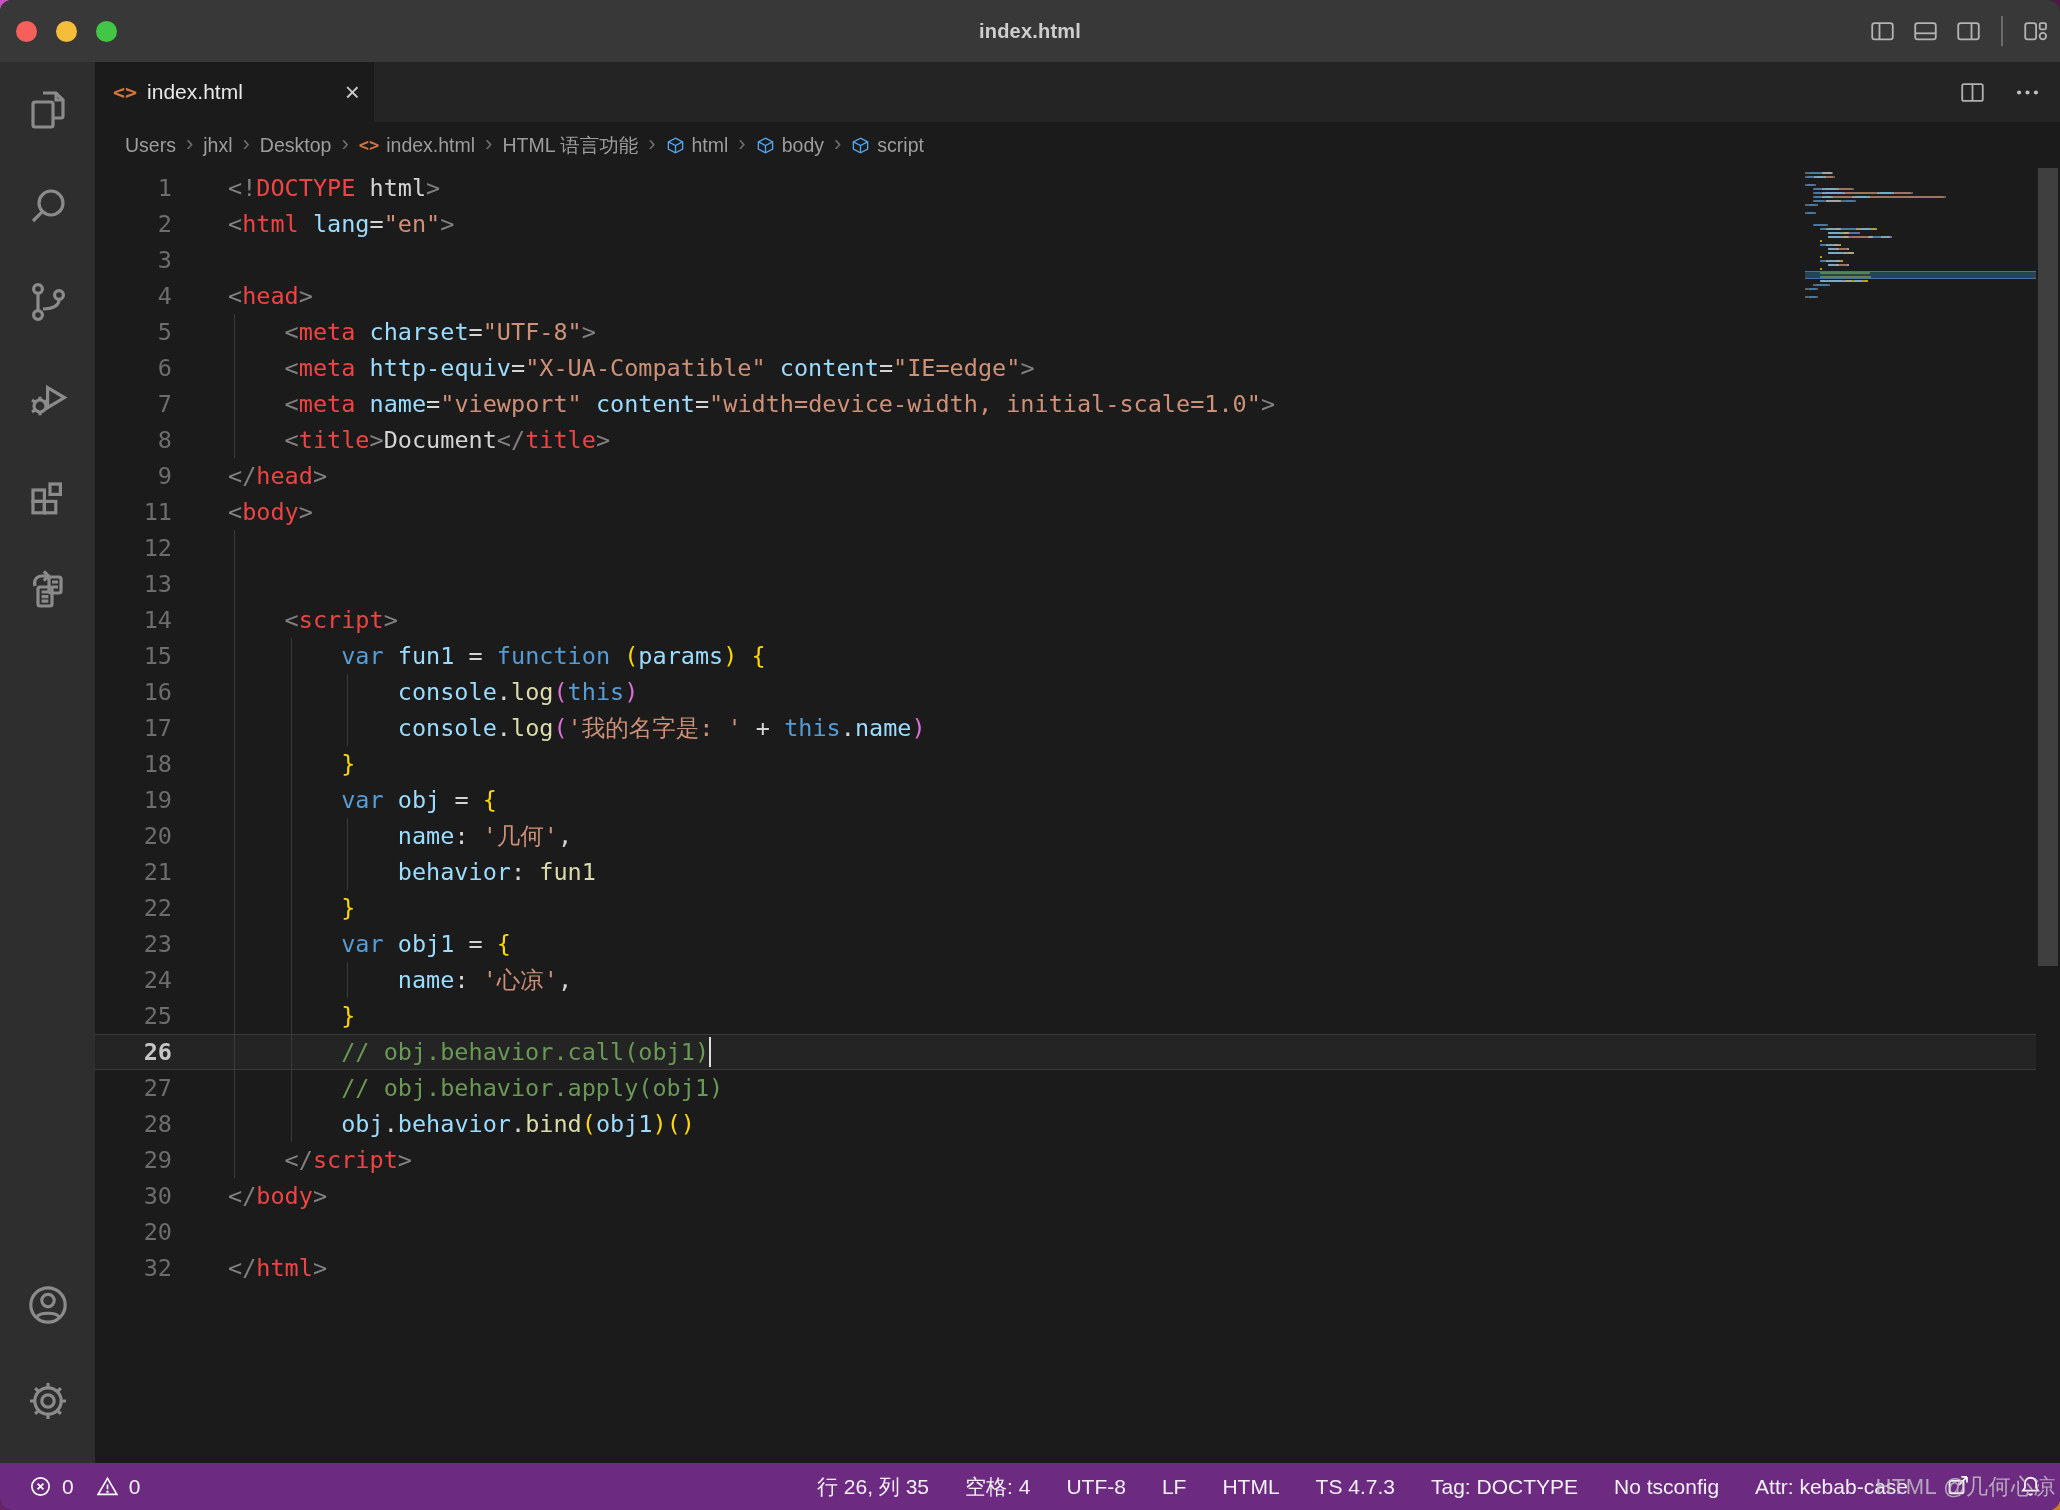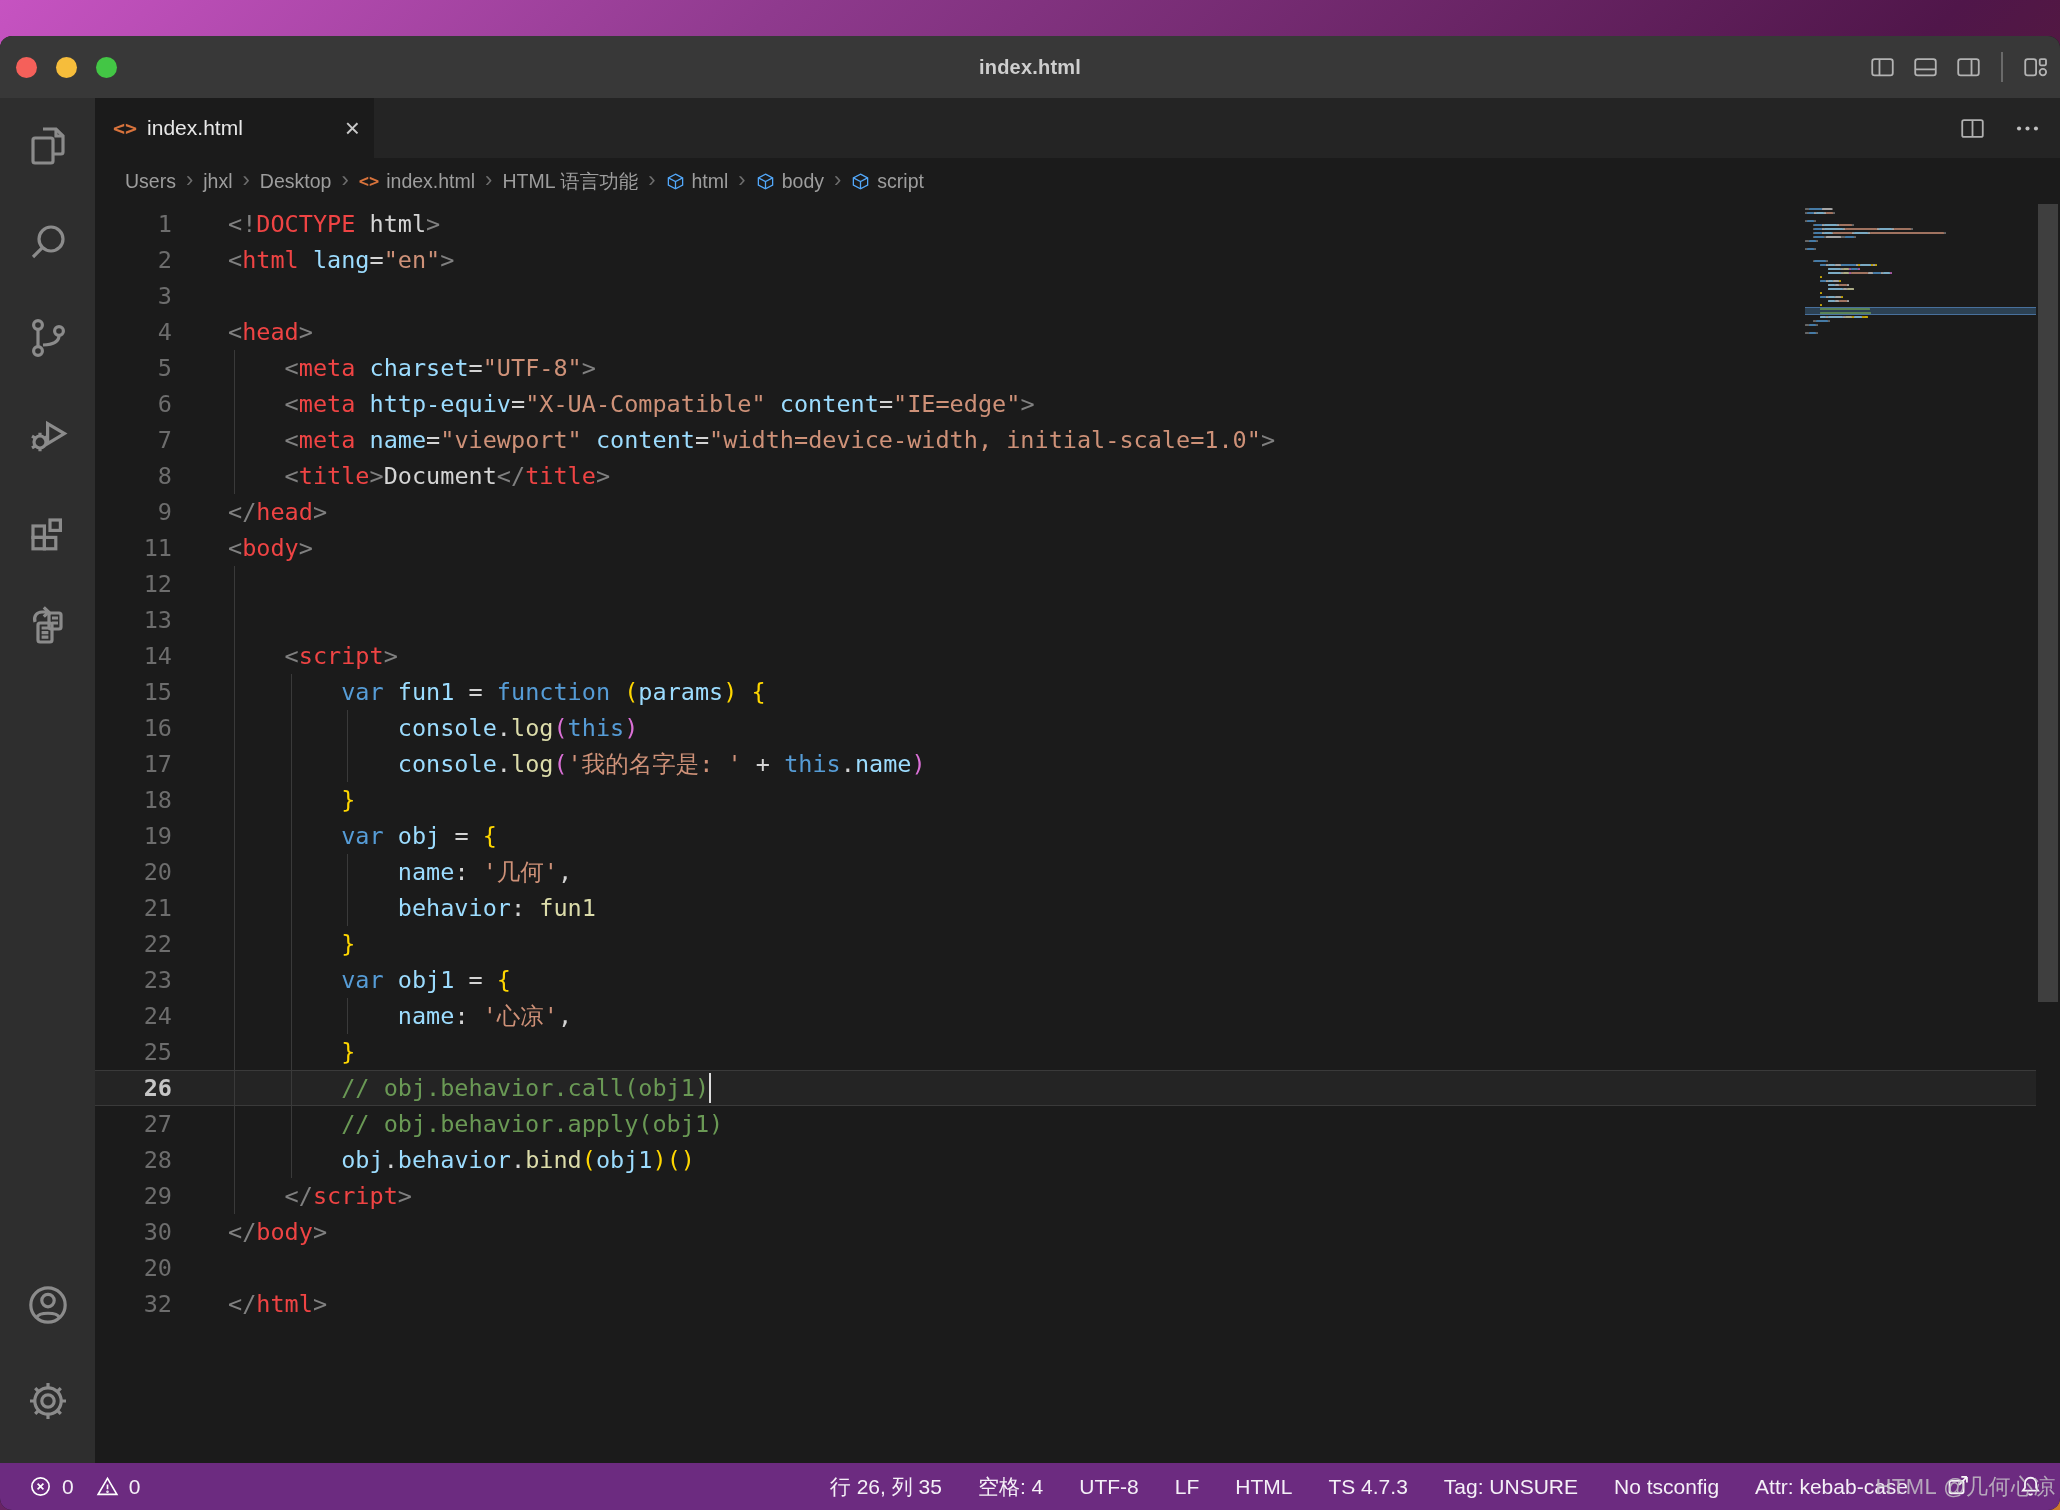--- a/index.html
+++ b/index.html
@@ -2,21 +2,21 @@
 <html><head>
 <meta charset="utf-8">
 <style>
   html,body{margin:0;padding:0;}
   body{
     width:2060px;height:1510px;overflow:hidden;
     background:linear-gradient(135deg,#c653c1 0%,#8f3a8e 22%,#50164a 55%,#5a1f24 75%,#ce7b2b 100%);
     font-family:"Liberation Sans",sans-serif;
     -webkit-font-smoothing:antialiased;
   }
-  .window{position:absolute;inset:0;border-radius:12px;overflow:hidden;background:#1b1b1b;display:flex;flex-direction:column;margin-top:36px;}
+  .window{position:absolute;inset:0;border-radius:12px;overflow:hidden;background:#1b1b1b;display:flex;flex-direction:column;}
   
   .titlebar{height:62px;background:#383838;flex:0 0 auto;position:relative;display:flex;align-items:center;}
   .traffic{position:absolute;left:16px;top:0;height:62px;display:flex;align-items:center;gap:19px;}
   .tl{width:21px;height:21px;border-radius:50%;}
   .tl.red{background:#f5605a;}
   .tl.yellow{background:#f6bd3b;}
   .tl.green{background:#43c645;}
   .win-title{flex:1;text-align:center;color:#cecece;font-size:20px;font-weight:600;letter-spacing:.2px;}
   .tb-icons{position:absolute;right:10px;top:0;height:62px;display:flex;align-items:center;gap:14px;}
   .tb-icons svg{width:29px;height:29px;display:block;}
@@ -533,21 +533,21 @@
         </svg>
       <span class="cnt">0</span>
     </div>
     <div class="sb-right" id="sb-right">
         <span>行 26, 列 35</span>
         <span>空格: 4</span>
         <span>UTF-8</span>
         <span>LF</span>
         <span>HTML</span>
         <span>TS 4.7.3</span>
-        <span>Tag: UNSURE</span>
+        <span>Tag: DOCTYPE</span>
         <span>No tsconfig</span>
         <span>Attr: kebab-case</span>
       </div>
     <span class="sb-ico" style="right:88px">
         <svg viewBox="0 0 24 24" fill="none" stroke="#ffffff" stroke-width="1.6">
           <rect x="4" y="7" width="12.5" height="11" rx="1.5"></rect>
           <path d="M12.5 10.5 19.5 3.5 M19.5 3.5h-5 M19.5 3.5v5"></path>
         </svg>
       </span>
     <span class="sb-ico" style="right:16px">

